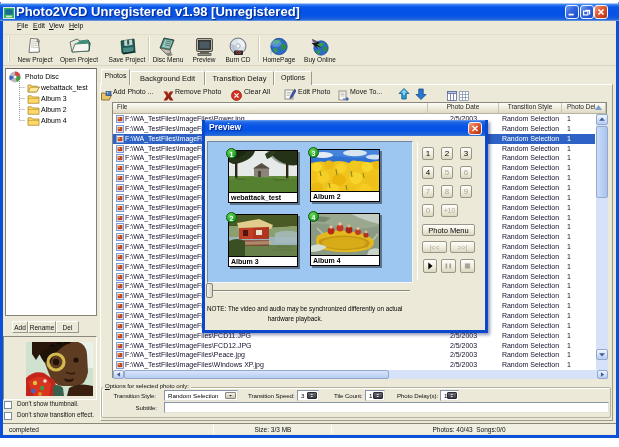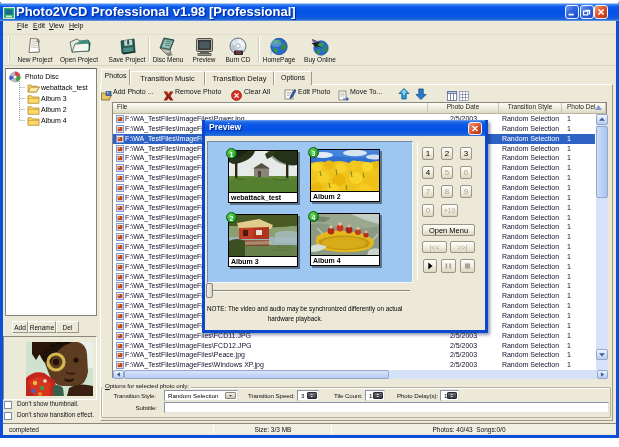--- a/index.html
+++ b/index.html
@@ -63,21 +63,21 @@
 #dlgtitle{left:0px;top:0px;width:280px;height:16px;}
 .thumb{position:absolute;border:1px solid #000;background:#fff;box-shadow:2px 2px 0 rgba(40,50,60,.55);}
 .tlabel{position:absolute;left:0;right:0;bottom:0;height:10px;background:#fff;font-size:7px;font-weight:bold;color:#000;line-height:10px;padding-left:2px;border-top:1px solid #000;}
 .badge{position:absolute;left:-3px;top:-3px;width:11px;height:11px;border-radius:50%;background:radial-gradient(circle at 35% 30%,#6cd85c,#1fa024 70%,#127018);border:1px solid #0a5c10;color:#fff;font-size:7px;font-weight:bold;text-align:center;line-height:11px;}
 .nbtn{position:absolute;width:12px;height:13px;background:linear-gradient(180deg,#fefefb,#f0eddd 55%,#dbd7c0);border:1px solid #9a978a;border-radius:2px;font-size:8px;text-align:center;line-height:12px;color:#000;}
 .nbtn.dis{color:#aaa79a;}
 </style></head>
 <body>
 <div id="win"></div>
 <div class="abs titlebar" id="title"></div>
-<div class="abs" id="titletxt">Photo2VCD Professional v1.98 [Professional]</div>
+<div class="abs" id="titletxt">Photo2VCD Unregistered v1.98 [Unregistered]</div>
 <div class="abs" id="appico" style="left:3px;top:5px;width:12px;height:12px;"><svg width="12" height="12" viewBox="0 0 12 12">
 <rect x="0.5" y="0.5" width="11" height="11" fill="#2fb456" stroke="#dcecd8" stroke-width="1"></rect>
 <rect x="2.3" y="2.3" width="7.4" height="5.4" fill="#1a6a9a"></rect>
 <rect x="3" y="8.6" width="6" height="1.8" fill="#cfe6d2"></rect>
 </svg></div>
 <div class="abs winbtn" style="left:565px;">
     <svg class="glyph" viewBox="0 0 14 14">
       <path d="M3 10h6" stroke="#fff" stroke-width="2"></path>
     </svg>
   </div>
@@ -223,21 +223,21 @@
   <path d="M43 46 Q53 40 67 44 L67 54 L41 54 Z" fill="#3a2010"></path>
  </svg>
 </div>
 <div class="abs cb" style="left:4px;top:401px;"></div>
 <div class="abs cbl" style="left:17px;top:400px;">Don't show thumbnail.</div>
 <div class="abs cb" style="left:4px;top:412px;"></div>
 <div class="abs cbl" style="left:17px;top:411px;">Don't show transition effect.</div>
 
 <div class="abs" id="page"></div>
 <div class="abs tab" id="tab0" style="left:101px;width:29px;">Photos</div>
-<div class="abs tab" style="left:130px;width:75px;font-size:7.5px;">Transition Music</div>
+<div class="abs tab" style="left:130px;width:75px;font-size:7.5px;">Background Edit</div>
 <div class="abs tab" style="left:205px;width:69px;font-size:7.5px;">Transition Delay</div>
 <div class="abs tab" style="left:274px;width:38px;">Options</div>
 
 <div class="abs" style="left:101px;top:87px;width:11px;height:10px;"><svg width="11" height="10" viewBox="0 0 11 10">
 <path d="M0.5 9 L0.5 2 L3.5 2 L4.5 3 L8 3 L8 4 L10.6 4 L8.2 9 Z" fill="#e8c468" stroke="#7c6020" stroke-width="0.8"></path>
 <rect x="5" y="0.5" width="5" height="4" fill="#4878c8" stroke="#203a70" stroke-width="0.6"></rect>
 <circle cx="6.5" cy="1.8" r="0.8" fill="#f0e048"></circle>
     </svg></div>
 <div class="abs" style="left:163px;top:87px;width:11px;height:10px;"><svg width="11" height="10" viewBox="0 0 11 10">
 <path d="M0.5 0.5 L4 0.5 L5.5 2.8 L7 0.5 L10.5 0.5 L7.5 5 L10.5 9.5 L7 9.5 L5.5 7.2 L4 9.5 L0.5 9.5 L3.5 5 Z" fill="#962012"></path>
@@ -770,21 +770,21 @@
 <div class="nbtn" style="left:236px;top:27px;width:12px;height:13px;font-size:8px;">2</div>
 <div class="nbtn" style="left:255px;top:27px;width:12px;height:13px;font-size:8px;">3</div>
 <div class="nbtn" style="left:217px;top:46px;width:12px;height:13px;font-size:8px;">4</div>
 <div class="nbtn dis" style="left:236px;top:46px;width:12px;height:13px;font-size:8px;">5</div>
 <div class="nbtn dis" style="left:255px;top:46px;width:12px;height:13px;font-size:8px;">6</div>
 <div class="nbtn dis" style="left:217px;top:65px;width:12px;height:13px;font-size:8px;">7</div>
 <div class="nbtn dis" style="left:236px;top:65px;width:12px;height:13px;font-size:8px;">8</div>
 <div class="nbtn dis" style="left:255px;top:65px;width:12px;height:13px;font-size:8px;">9</div>
 <div class="nbtn dis" style="left:217px;top:84px;width:12px;height:13px;font-size:8px;">0</div>
 <div class="nbtn dis" style="left:236px;top:84px;width:17px;height:13px;font-size:6.5px;">+10</div>
-<div class="nbtn" style="left:217px;top:104px;width:53px;height:12px;font-size:7.5px;">Open Menu</div>
+<div class="nbtn" style="left:217px;top:104px;width:53px;height:12px;font-size:7.5px;">Photo Menu</div>
 <div class="nbtn dis" style="left:217px;top:121px;width:25px;height:12px;font-size:7px;">|&lt;&lt;</div>
 <div class="nbtn dis" style="left:245px;top:121px;width:25px;height:12px;font-size:7px;">&gt;&gt;|</div>
 <div class="nbtn" style="left:218px;top:139px;width:14px;height:14px;">
       <svg class="glyph" viewBox="0 0 14 14">
         <path d="M5 3 L10 7 L5 11 Z" fill="#000"></path>
       </svg>
     </div>
 <div class="nbtn dis" style="left:236px;top:139px;width:15px;height:14px;">
       <svg class="glyph" viewBox="0 0 15 14">
         <path d="M5 4 v6 M9.5 4 v6" stroke="#a8a598" stroke-width="2"></path>

